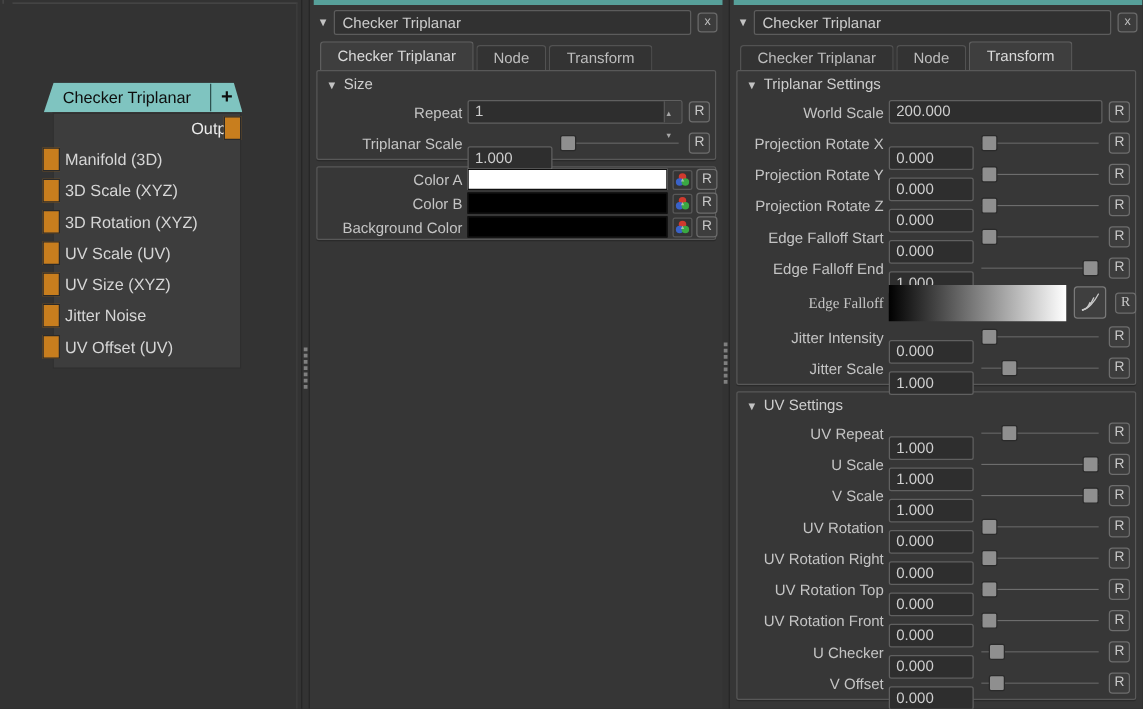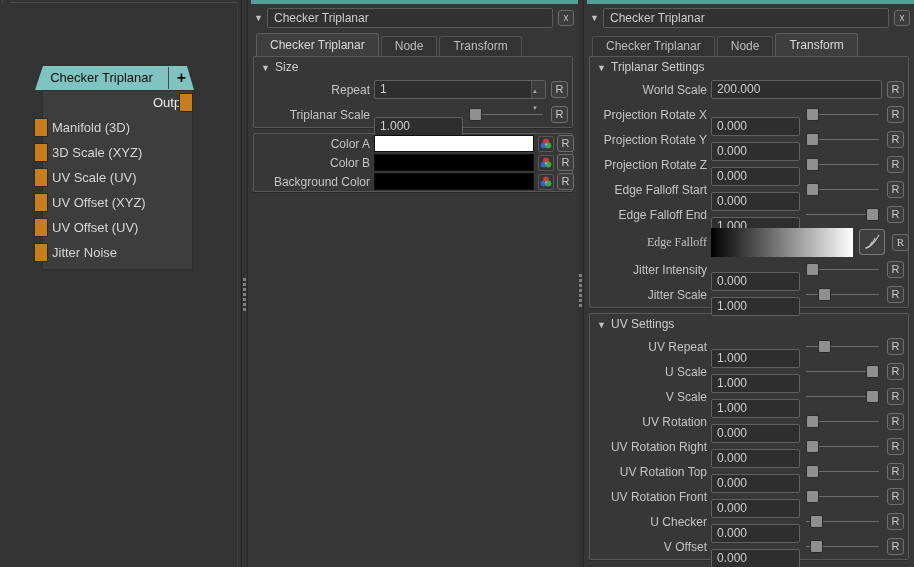--- a/index.html
+++ b/index.html
@@ -61,21 +61,21 @@
   .group-header .collapse { display:inline-block; width:14px; }
   .row { display:flex; align-items:center; height:25px; padding:0 4px 0 3px; }
   .row.h19 { height:19px; }
   .row.h30 { height:30px;font-family:Liberation Serif, serif; }
   .rlabel { text-align:right; margin-right:4px; color:#c4c4c4; flex:none; white-space:nowrap; overflow:hidden; }
   .mid .rlabel { width:113px; }
   .rgt .rlabel { width:114px; }
   .field { height:19px; background:#2e2e2e; border:1px solid #606060; border-radius:2px;
     padding:0 5px; line-height:17px; color:#cfcfcf; flex:none; display:flex; }
   .field .val { flex:1; }
-  .field.w66 { width:89px;margin-top:24px; }
+  .field.w66 { width:68px;margin-top:24px; }
   .field.grow { flex:1; padding:0; }
   .field.grow .val { padding:0 5px; }
   .spin { flex:none; width:14px; border-left:1px solid #555; background:#3c3c3c; display:flex; flex-direction:column; }
   .spin span { height:8.5px; font-size:6px; line-height:9px; text-align:center; color:#a8a8a8; }
   .slider { flex:1; position:relative; height:17px; margin:0 8px 0 6px; }
   .groove { position:absolute; left:0; right:0; top:8px; height:1px; background:#181818; border-bottom:1px solid #6d6d6d; }
   .handle { position:absolute; top:2px; width:13px; height:13px; background:#8f8f8f;
     border:1px solid #2a2a2a; border-radius:2px; }
   .rbtn { flex:none; width:17px; height:17px; background:#3d3d3d; border:1px solid #6d6d6d; border-radius:3px;
     color:#c9c9c9; font-size:11px; line-height:15px; text-align:center; }
@@ -101,24 +101,25 @@
       <div class="node-plus">+</div>
     </div>
     <div class="node-body">
       <div class="port-row out">
         <span>Output</span>
         <div class="port-sq"></div>
       </div>
       <div id="node-inputs">
           <div class="port-row inp"><div class="port-sq"></div><span>Manifold (3D)</span></div>
           <div class="port-row inp"><div class="port-sq"></div><span>3D Scale (XYZ)</span></div>
+          <div class="port-row inp"><div class="port-sq"></div><span>3D Rotation (XYZ)</span></div>
           <div class="port-row inp"><div class="port-sq"></div><span>UV Scale (UV)</span></div>
-          <div class="port-row inp"><div class="port-sq"></div><span>UV Offset (XYZ)</span></div>
+          <div class="port-row inp"><div class="port-sq"></div><span>UV Size (XYZ)</span></div>
+          <div class="port-row inp"><div class="port-sq"></div><span>Jitter Noise</span></div>
           <div class="port-row inp"><div class="port-sq"></div><span>UV Offset (UV)</span></div>
-          <div class="port-row inp"><div class="port-sq"></div><span>Jitter Noise</span></div>
         </div>
     </div>
   </div>
 </div>
 
 <div class="splitter" style="left:242px">
   <div class="grip" style="top:278px">
       <i></i>
       <i></i>
       <i></i>

